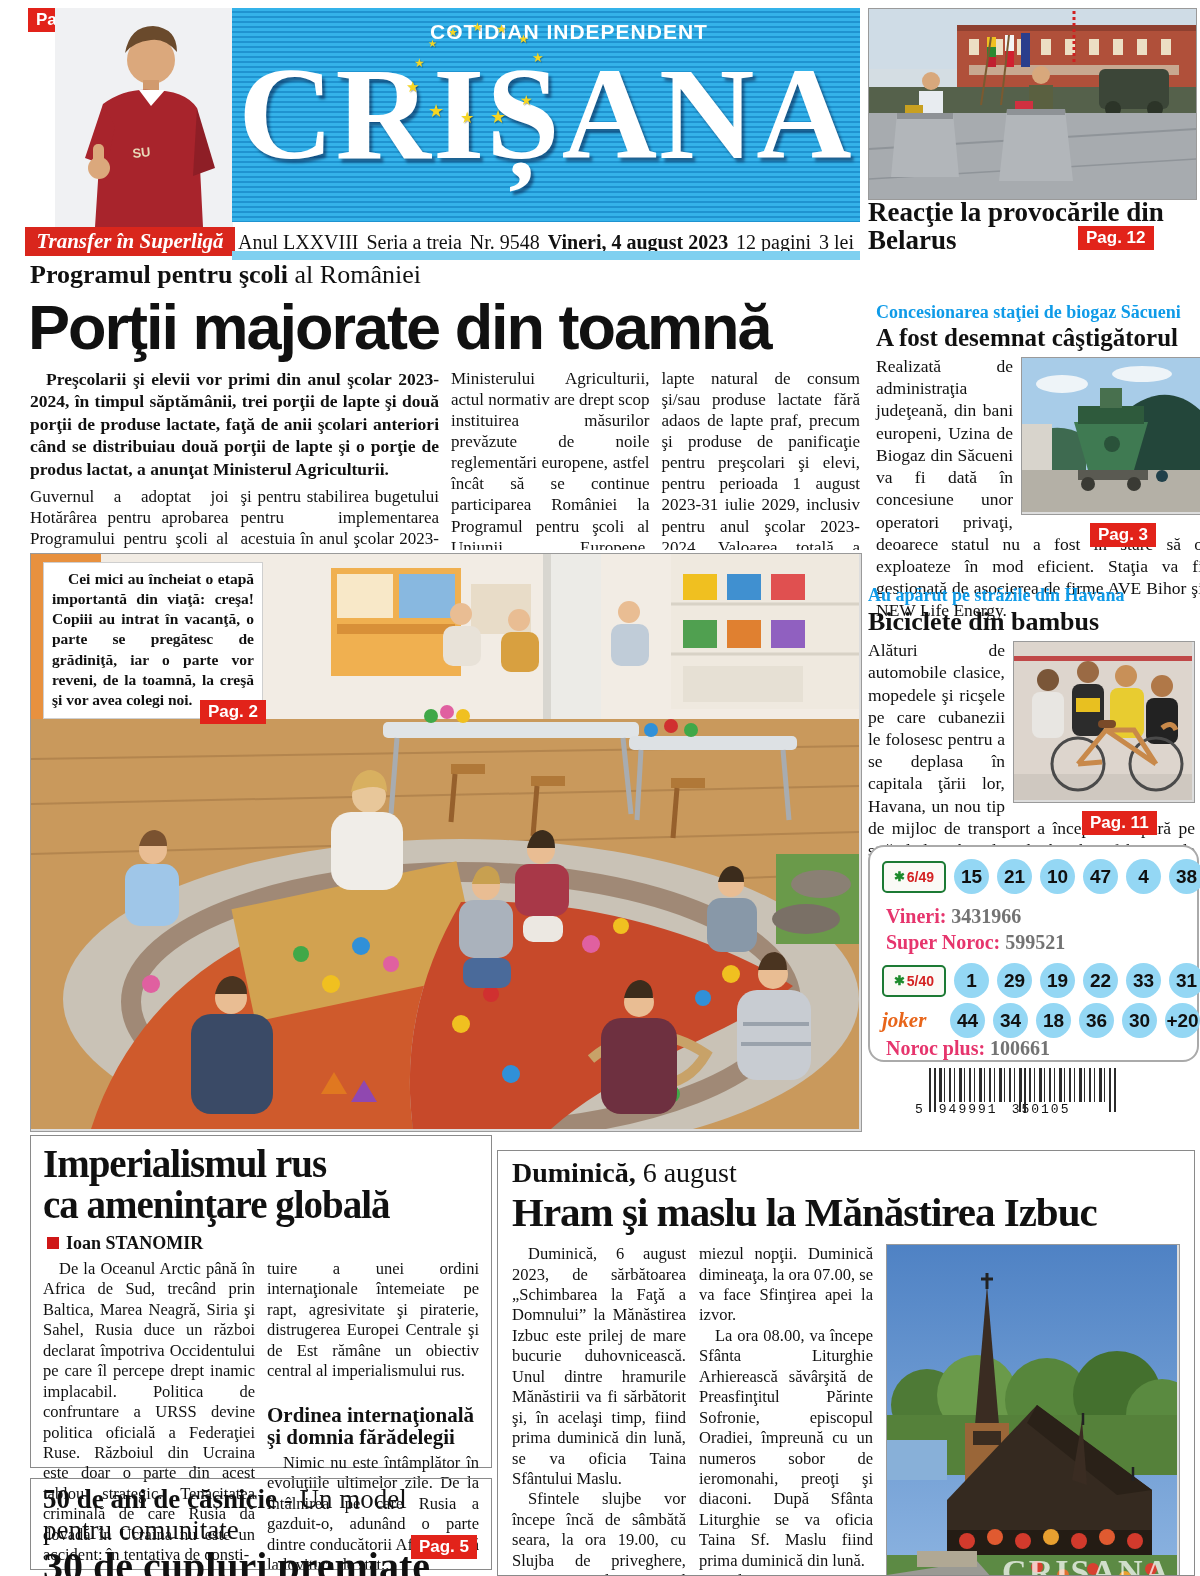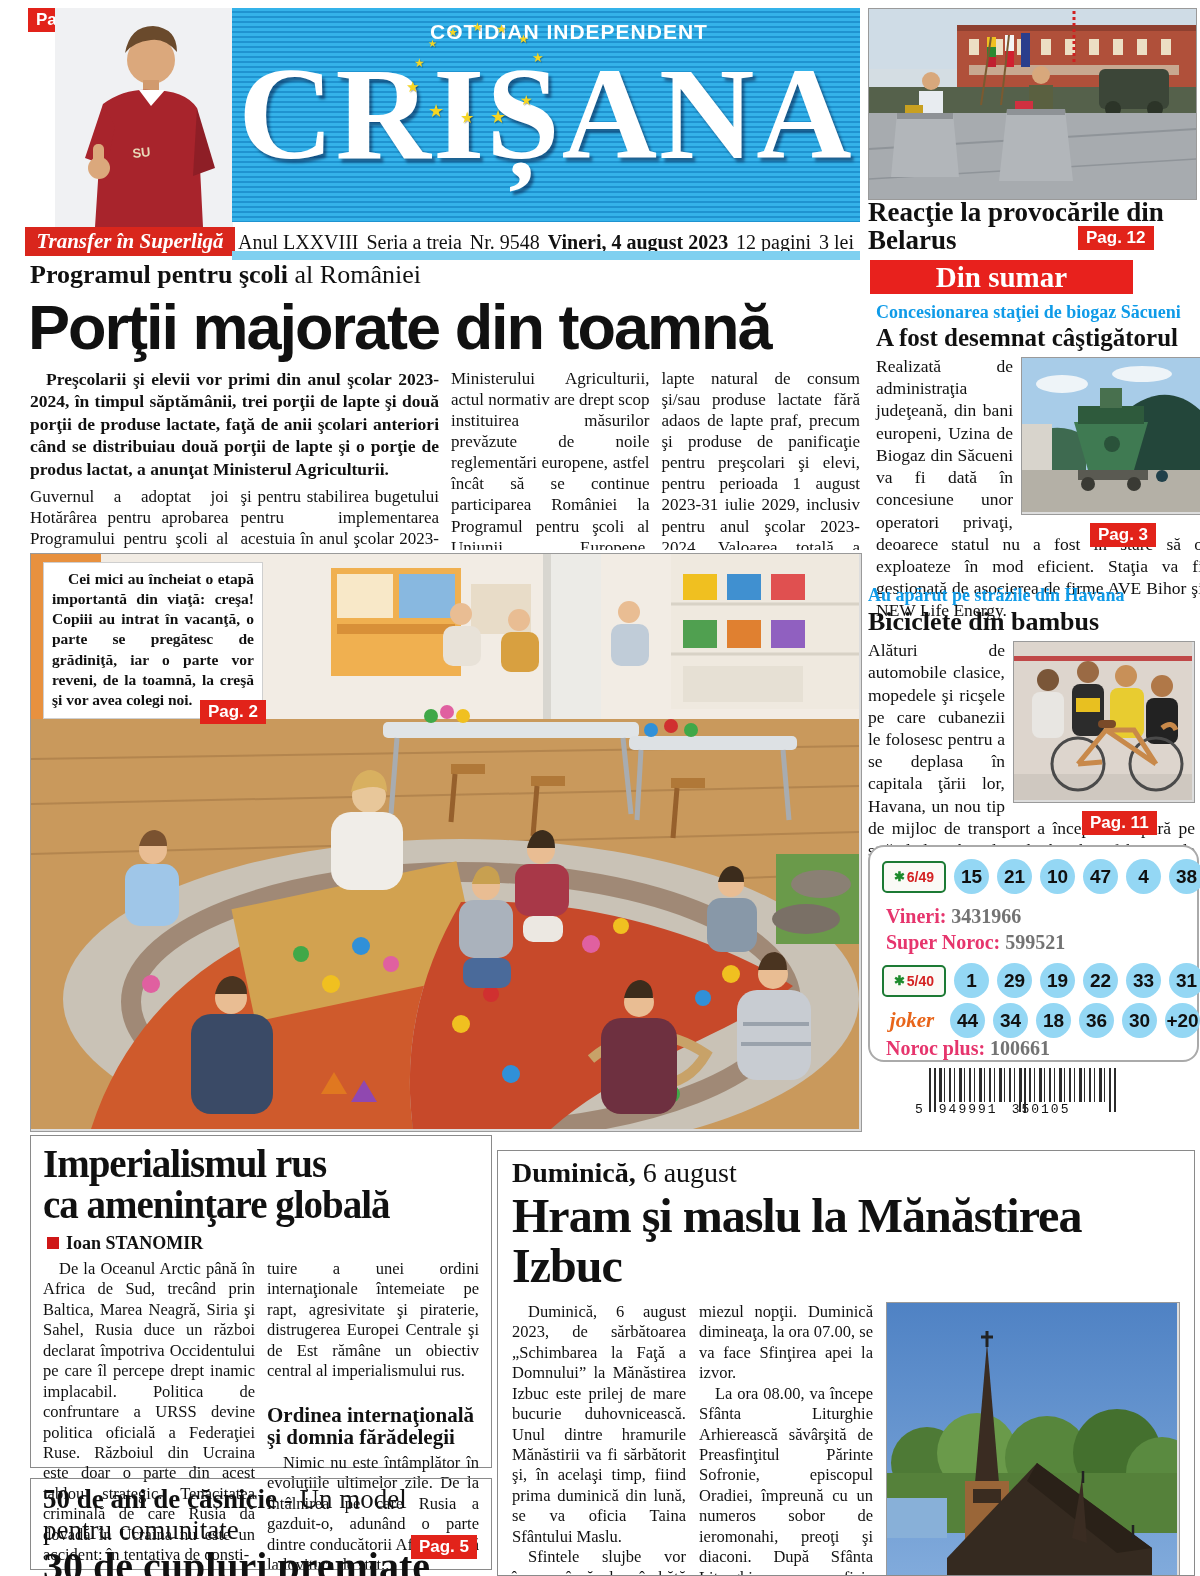--- a/index.html
+++ b/index.html
@@ -31,21 +31,21 @@
   #lotto-box{border:2px solid #aaa;border-radius:16px;background:#fff;}
   .lotto-row{display:flex;align-items:center;gap:8px;position:absolute;left:12px;}
   .lotto-logo{width:60px;height:28px;border:2px solid #1c7a34;border-radius:5px;background:#fafaf6;
               display:flex;align-items:center;justify-content:center;gap:2px;
               font:bold 14px "Liberation Sans",sans-serif;color:#d42222;flex:0 0 auto;}
   .clover{color:#1c8a2c;font-size:13px;}
   .ball{width:35px;height:35px;border-radius:50%;background:#94d7f4;display:flex;align-items:center;
         justify-content:center;font:bold 19px "Liberation Sans",sans-serif;color:#101010;flex:0 0 auto;}
   .noroc{font:bold 20px "Liberation Serif",serif;color:#e6356d;position:absolute;left:16px;}
   .noroc b{color:#737373;}
-  .joker-word{font:bold italic 21px "Liberation Serif",serif;color:#e8651a;width:60px;text-align:center;}
+  .joker-word{font:bold italic 21px "Liberation Serif",serif;color:#e8651a;width:60px;}
   
   #barcode-bars{height:34px;background:repeating-linear-gradient(90deg,#2b2b2b 0 2px,#fff 2px 5px,
      #2b2b2b 5px 6px,#fff 6px 10px,#2b2b2b 10px 13px,#fff 13px 15px,#2b2b2b 15px 16px,#fff 16px 20px);}
   .guard{position:absolute;top:0;width:2px;height:44px;background:#2b2b2b;}
   #barcode-digits{font:13px "Liberation Mono",monospace;letter-spacing:2px;display:flex;gap:14px;}
   .redsq{display:inline-block;width:12px;height:12px;background:#cf1717;margin-right:7px;}
   .box{border:1px solid #8a8a8a;box-sizing:border-box;}
   .colwrap{display:flex;gap:12px;}
   .subhead{font-weight:bold;font-size:21px;line-height:1.08;margin:22px 0 4px 0;}
   p{margin:0;}
@@ -146,22 +146,20 @@
       <path d="M28,104 L84,104 L84,110 L28,110 Z" fill="#8e9296"></path>
       <path d="M138,100 L196,100 L204,172 L130,172 Z" fill="#b2b6ba"></path>
       <path d="M138,100 L196,100 L196,106 L138,106 Z" fill="#8e9296"></path>
       <rect x="36" y="96" width="18" height="8" fill="#c8a020"></rect>
       <rect x="146" y="92" width="18" height="8" fill="#d03040"></rect>
     </svg>
   </div>
   <div class="abs head-serif" style="left:868px;top:198px;width:327px;font-size:27px;">Reacţie la provocările din Belarus</div>
   <div class="abs badge" style="left:1078px;top:226px;">Pag. 12</div>
 
-  <div class="abs" style="left:870px;top:260px;width:263px;height:34px;background:#e8211d;color:#fff;
-       text-align:center;font:bold 29px 'Liberation Serif',serif;line-height:34px;">Din sumar</div>
 
   <div class="abs" style="left:30px;top:260px;font-size:26px;">
     <b>Programul pentru şcoli</b><span> al României</span>
   </div>
   <div id="main-headline" class="abs" style="left:28px;top:296px;width:832px;">Porţii majorate din toamnă</div>
 
   <div class="abs" style="left:30px;top:368px;width:830px;height:182px;overflow:hidden;">
     <div style="display:flex;gap:12px;">
       <div style="width:409px;">
         <p class="jtext indent" style="font-weight:bold;font-size:17.5px;line-height:1.28;">Preşcolarii şi elevii vor primi din anul şcolar 2023-2024, în timpul săptămânii, trei porţii de lapte şi două porţii de produse lactate, faţă de anii şcolari anteriori când se distribuiau două porţii de lapte şi o porţie de produs lactat, a anunţat Ministerul Agriculturii.</p>
@@ -456,21 +454,21 @@
       <b>50 de ani de căsnicie</b><span> - Un model pentru comunitate</span>
     </div>
     <div class="head-serif" style="font-size:40px;">30 de cupluri premiate</div>
     <div class="badge" style="position:absolute;right:14px;bottom:10px;">Pag. 5</div>
   </div>
 
   <div class="abs box" style="left:497px;top:1150px;width:698px;height:426px;padding:6px 14px;overflow:hidden;">
     <div style="font-size:28px;">
       <b>Duminică,</b><span> 6 august</span>
     </div>
-    <div class="head-serif" style="font-size:48px;letter-spacing:-1px;margin-top:2px;">Hram şi maslu la Mănăstirea Izbuc</div>
+    <div class="head-serif" style="font-size:41px;letter-spacing:-1px;margin-top:2px;">Hram şi maslu la Mănăstirea Izbuc</div>
     <div style="display:flex;gap:13px;margin-top:10px;">
       <div style="width:186px;font-size:16.5px;">
         <p class="jtext indent">Duminică, 6 august 2023, de sărbătoarea „Schimbarea la Faţă a Domnului” la Mănăstirea Izbuc este prilej de mare bucurie duhovnicească. Unul dintre hramurile Mănăstirii va fi sărbătorit şi, în acelaşi timp, fiind prima duminică din lună, se va oficia Taina Sfântului Maslu.</p>
         <p class="jtext indent">Sfintele slujbe vor începe încă de sâmbătă seara, la ora 19.00, cu Slujba de priveghere, procesiune la Izvorul Maicii Domnului cu cântare şi rugăciune, Paraclisul Maicii Domnului, Taina Sf. Maslu şi dezlegări, apoi Sfânta Liturghie de la</p>
       </div>
       <div style="width:186px;font-size:16.5px;">
         <p class="jtext">miezul nopţii. Duminică dimineaţa, la ora 07.00, se va face Sfinţirea apei la izvor.</p>
         <p class="jtext indent">La ora 08.00, va începe Sfânta Liturghie Arhierească săvârşită de Preasfinţitul Părinte Sofronie, episcopul Oradiei, împreună cu un numeros sobor de ieromonahi, preoţi şi diaconi. După Sfânta Liturghie se va oficia Taina Sf. Maslu fiind prima duminică din lună.</p>
         <p class="jtext indent"><span>Mulţumim tuturor slujitorilor, ostenitorilor, pelerinilor şi binefăcătorilor Mănăstirii Izbuc! Sus să avem inimile!</span>
            </p>

